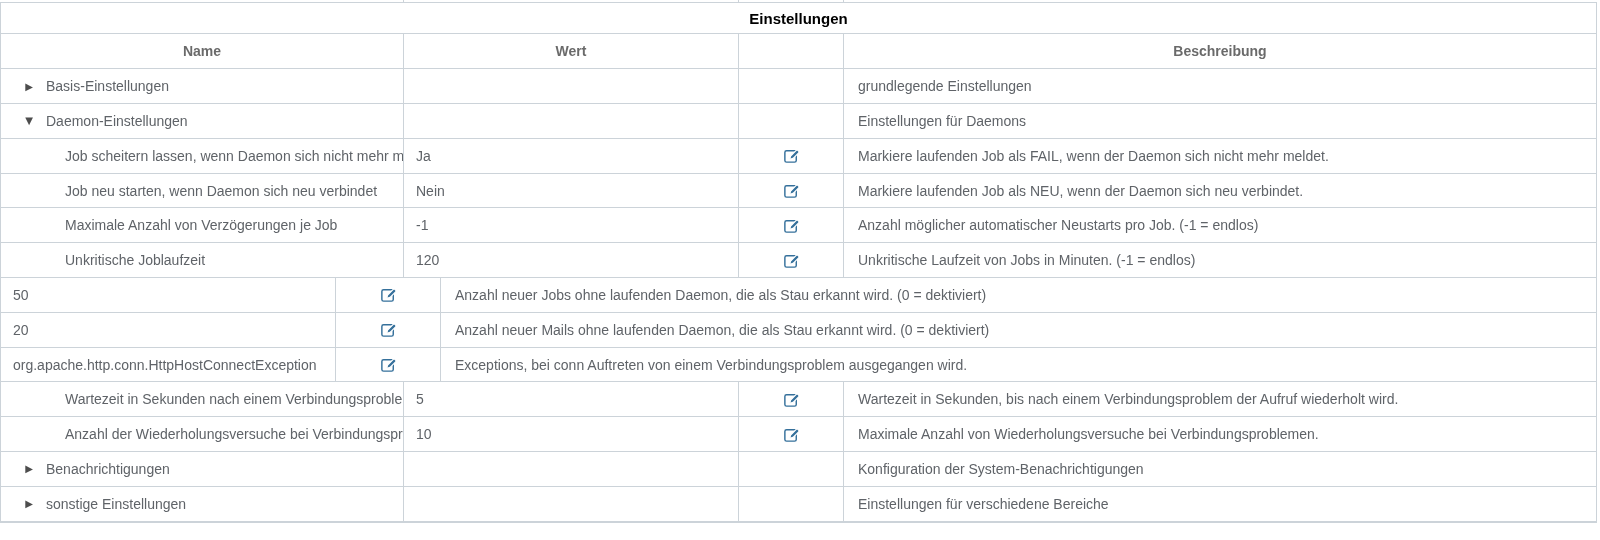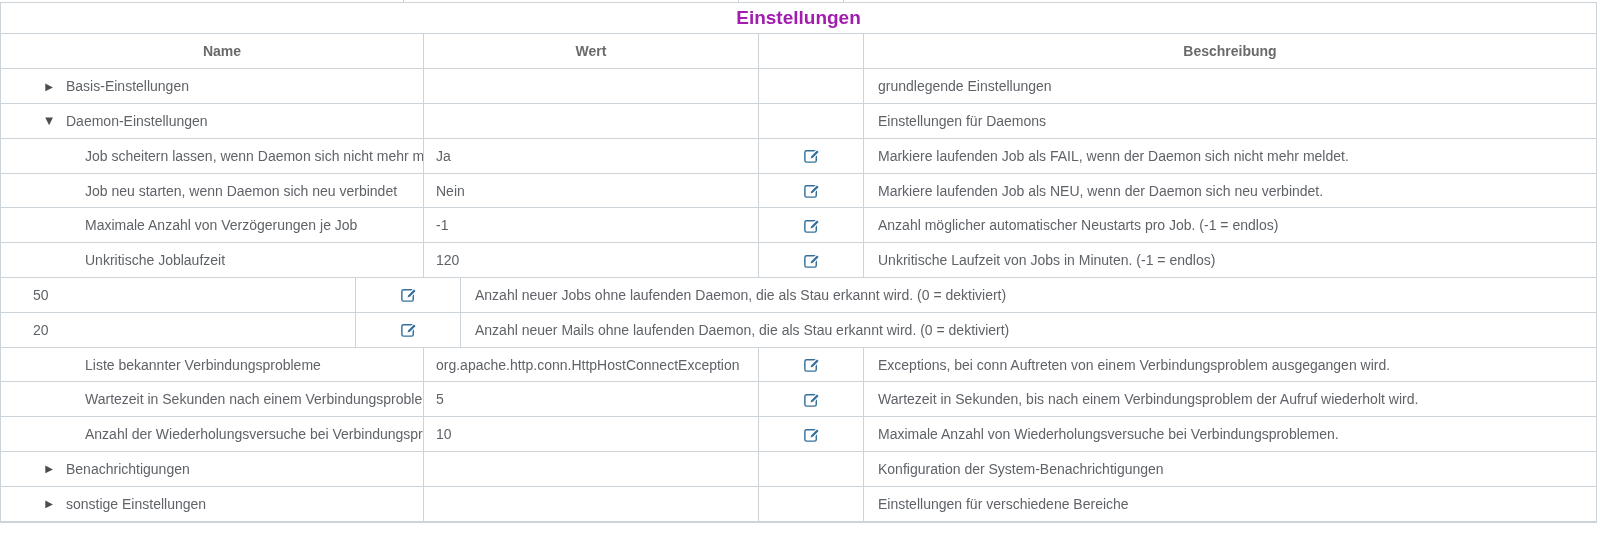--- a/index.html
+++ b/index.html
@@ -15,23 +15,23 @@
   .settings-table {
     position: absolute; top: 2px; left: 0;
     width: 1597px;
     border: 1px solid #ccd3d9;
     background: #fff;
   }
   .title-row {
     height: 31.3px;
     display: flex; align-items: center; justify-content: center;
     border-bottom: 1px solid #ccd3d9;
-    font-weight: bold; font-size: 19px; color: #a21caf;
-  }
-  .tr { display: flex; height: 34.8px; border-bottom: 1px solid #ccd3d9; background: #fff; padding-left: 20px; }
+    font-weight: bold; font-size: 15px; color: #000000;
+  }
+  .tr { display: flex; height: 34.8px; border-bottom: 1px solid #ccd3d9; background: #fff; }
   .tr:last-child { border-bottom: 1px solid #ccd3d9; }
   .td {
     display: flex; align-items: center;
     border-right: 1px solid #ccd3d9;
     overflow: hidden; white-space: nowrap;
     font-size: 14px; color: #5f6368;
     height: 100%;
   }
   .td:last-child { border-right: none; }
   .col-name  { width: 403px; flex: 0 0 403px; }
@@ -211,23 +211,20 @@
                 <path d="M9 10.6 L15.6 4 a1.3 1.3 0 0 1 1.85 0 l0.95 0.95 a1.3 1.3 0 0 1 0 1.85 L11.8 13.4 L7.9 14.5 Z" fill="#35709b" stroke="#ffffff" stroke-width="1.3"></path>
               </svg>
             </span>
           </button>
         </div>
         <div class="td col-desc">
           <span>Anzahl neuer Mails ohne laufenden Daemon, die als Stau erkannt wird. (0 = dektiviert)</span>
         </div>
       </div>
       <div class="tr">
-        <div class="td col-name name-child">
-          <span>Liste bekannter Verbindungsprobleme</span>
-        </div>
         <div class="td col-wert">
           <span>org.apache.http.conn.HttpHostConnectException</span>
         </div>
         <div class="td col-act">
           <button class="edit-btn">
             <span>
               <svg width="17" height="17" viewBox="0 0 20 20" xmlns="http://www.w3.org/2000/svg">
                 <rect x="2.2" y="4.4" width="13.4" height="13.4" rx="2" fill="none" stroke="#35709b" stroke-width="1.7"></rect>
                 <path d="M9 10.6 L15.6 4 a1.3 1.3 0 0 1 1.85 0 l0.95 0.95 a1.3 1.3 0 0 1 0 1.85 L11.8 13.4 L7.9 14.5 Z" fill="#35709b" stroke="#ffffff" stroke-width="1.3"></path>
               </svg>

